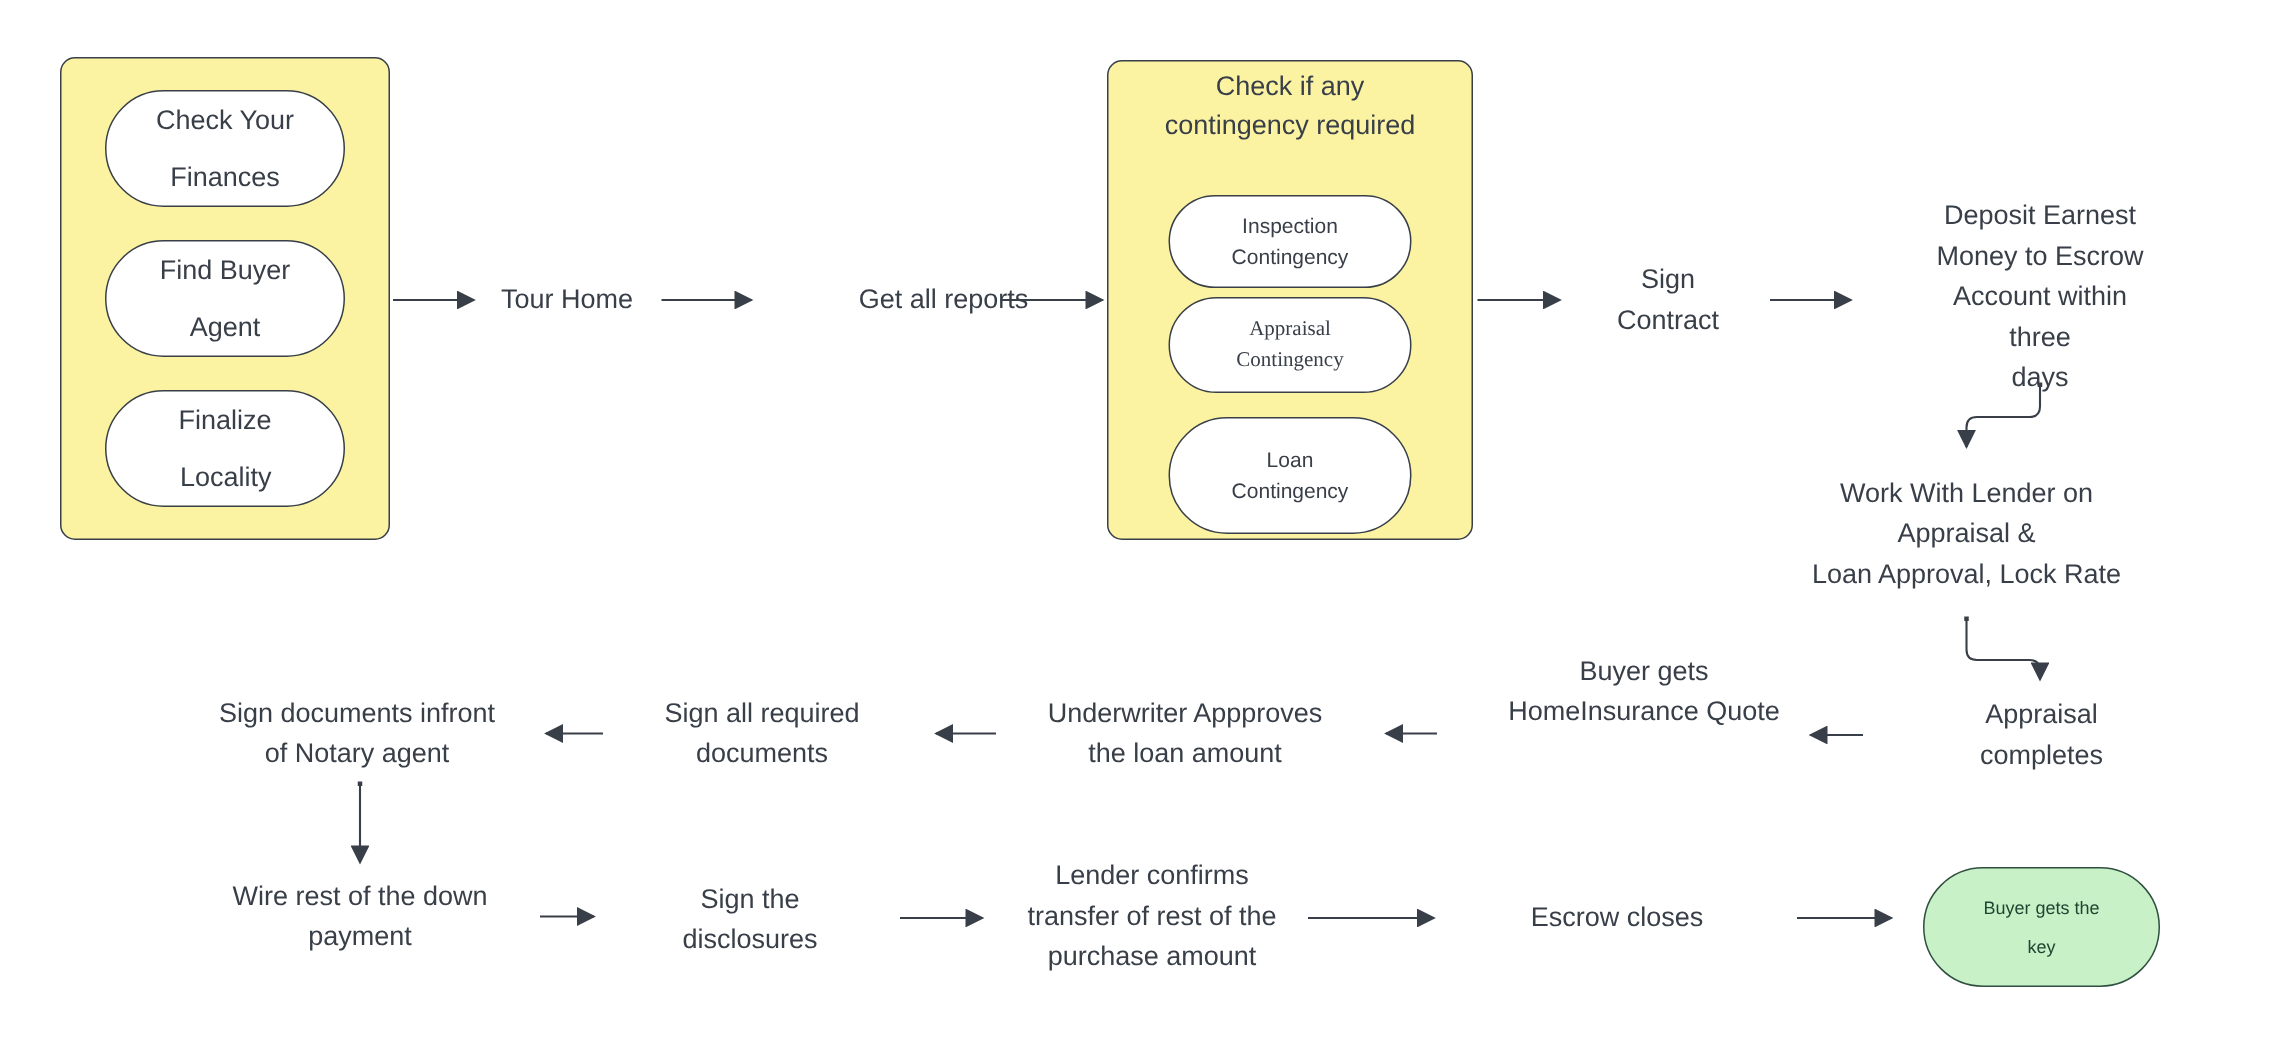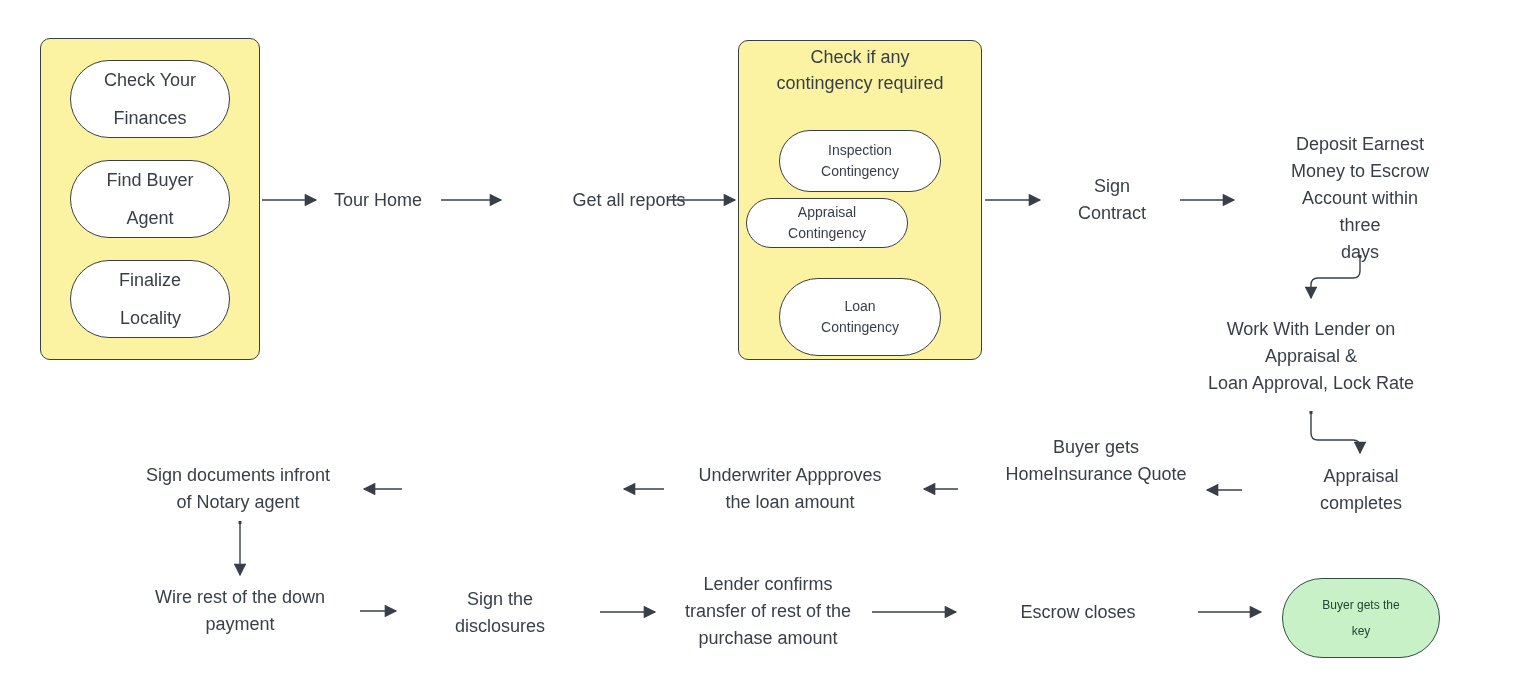--- a/index.html
+++ b/index.html
@@ -53,21 +53,21 @@
     font-size:12px;line-height:26px;color:var(--end-text);
   }
   
   #group-preparation{left:40px;top:38px;width:220px;height:322px;}
   #pill-check-finances{left:70px;top:60px;width:160px;height:78px;}
   #pill-find-buyer-agent{left:70px;top:160px;width:160px;height:78px;}
   #pill-finalize-locality{left:70px;top:260px;width:160px;height:78px;text-align:right;}
   #group-contingency{left:738px;top:40px;width:244px;height:320px;}
   #contingency-title{left:860px;top:70px;}
   #pill-inspection-contingency{left:779px;top:118px;width:162px;height:62px;margin-top:12px;}
-  #pill-appraisal-contingency{left:746px;top:198px;width:162px;height:50px;}
+  #pill-appraisal-contingency{left:779px;top:198px;width:162px;height:64px;font-family:Liberation Serif, serif;}
   #pill-loan-contingency{left:779px;top:278px;width:162px;height:78px;}
   #label-tour-home{left:378px;top:200px;}
   #label-get-all-reports{left:589px;top:200px;margin-left:40px;}
   #label-sign-contract{left:1112px;top:200px;}
   #label-deposit-earnest{left:1360px;top:198px;}
   #label-work-with-lender{left:1311px;top:356px;}
   #label-appraisal-completes{left:1361px;top:490px;}
   #label-insurance-quote{left:1080px;top:461px;margin-left:16px;}
   #label-underwriter{left:790px;top:489px;}
   #label-sign-all-required{left:508px;top:489px;}
@@ -168,20 +168,22 @@
 Money to Escrow
 Account within three
 days</div>
   <div class="label" id="label-work-with-lender">Work With Lender on Appraisal &amp;
 Loan Approval, Lock Rate</div>
   <div class="label" id="label-appraisal-completes">Appraisal completes</div>
   <div class="label" id="label-insurance-quote">Buyer gets
 HomeInsurance Quote</div>
   <div class="label" id="label-underwriter">Underwriter Appproves
 the loan amount</div>
+  <div class="label" id="label-sign-all-required">Sign all required
+documents</div>
   <div class="label" id="label-sign-notary">Sign documents infront
 of Notary agent</div>
   <div class="label" id="label-wire-down-payment">Wire rest of the down
 payment</div>
   <div class="label" id="label-sign-disclosures">Sign the
 disclosures</div>
   <div class="label" id="label-lender-confirms">Lender confirms
 transfer of rest of the
 purchase amount</div>
   <div class="label" id="label-escrow-closes">Escrow closes</div>

